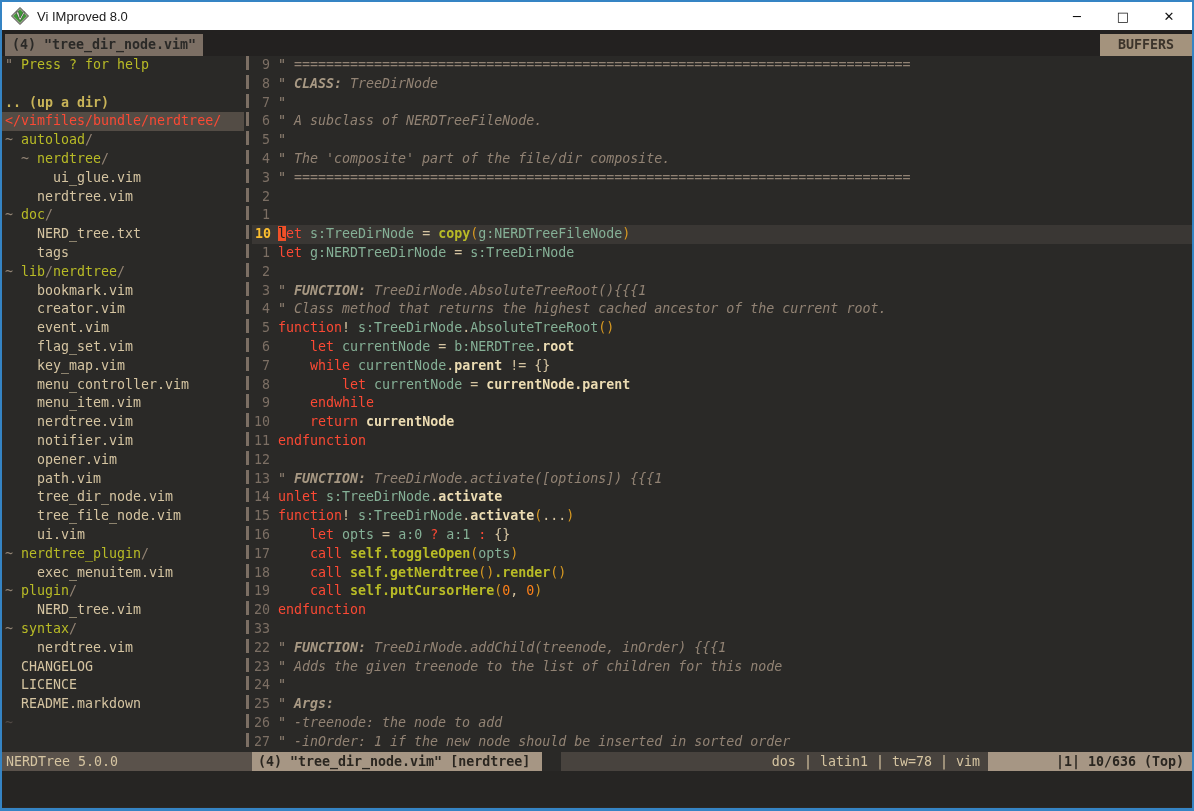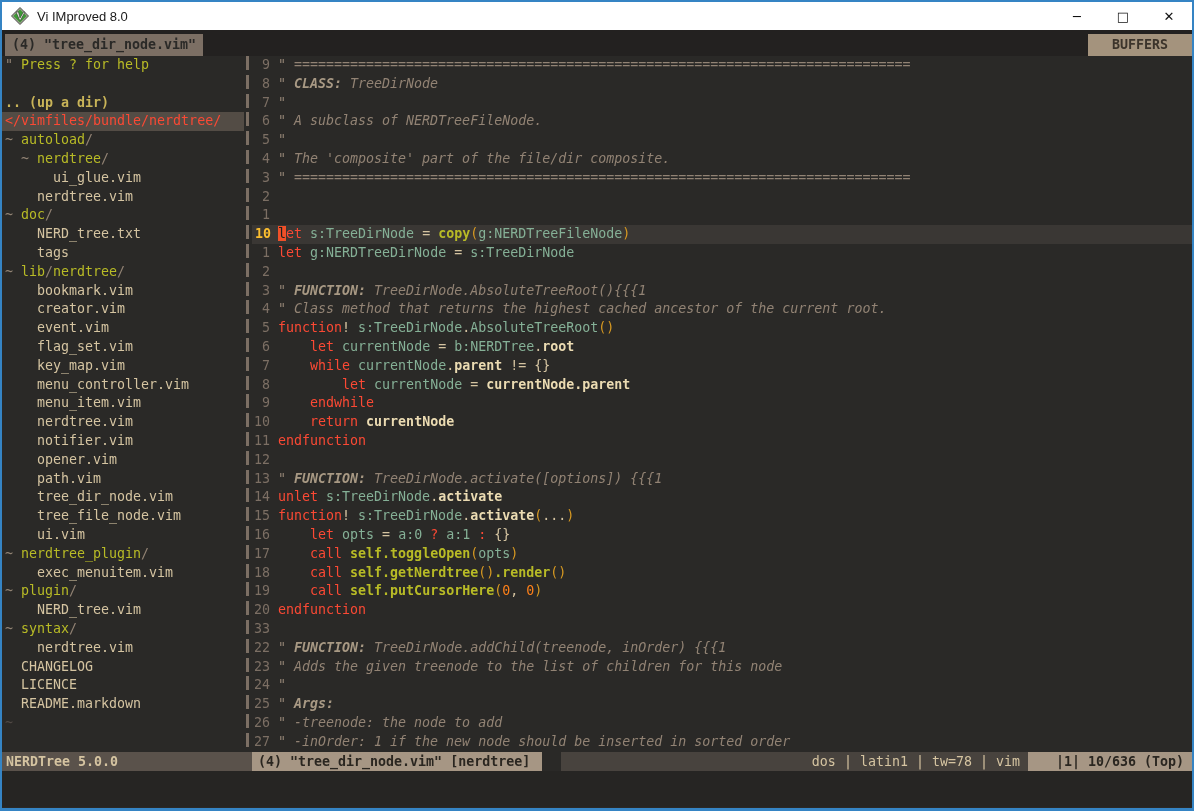--- a/index.html
+++ b/index.html
@@ -14,21 +14,21 @@
   .titlebar .icon{width:18px;height:18px;margin:0 8px 0 9px;flex:0 0 auto;}
   .titlebar .title{font-family:"Liberation Sans", sans-serif;font-size:13px;color:var(--titlebar_fg);text-align:center;}
   .win-controls{margin-left:auto;display:flex;height:100%;}
   .win-btn{width:46px;height:100%;display:flex;align-items:center;justify-content:center;
     font-family:"DejaVu Sans", sans-serif;font-size:13px;color:#111;cursor:default;}
   
   .tabline{height:26px;background:var(--tabline_bg);display:flex;align-items:flex-end;}
   .tab{margin-left:3px;height:22px;line-height:22px;padding:0 7px;background:var(--tab_bg);
     color:var(--tab_fg);font-weight:bold;white-space:pre;}
   .tabfill{flex:1;}
-  .buffers{height:22px;line-height:22px;padding:0 24px;background:var(--buffers_bg);
+  .buffers{height:22px;line-height:22px;padding:0 18px;background:var(--buffers_bg);
     color:var(--buffers_fg);font-weight:bold;}
   
   .main{display:flex;height:696px;overflow:hidden;}
   .nerdtree{width:242px;flex:0 0 auto;overflow:hidden;}
   .vsep{width:8px;flex:0 0 auto;}
   .vsep .dash{width:3px;height:100%;margin-left:2px;
     background:repeating-linear-gradient(180deg,var(--sep) 0 14px,transparent 14px 18.8px);}
   .editor{flex:1;overflow:hidden;}
   .row{height:18.8px;line-height:18.8px;white-space:pre;overflow:hidden;}
   .nerdtree .row{padding-left:3px;}
@@ -55,25 +55,25 @@
   .seg-m{color:var(--comment);}
   .seg-d{color:var(--green_yellow);font-weight:normal;}
   .seg-fi{color:var(--fg);margin-top:35px;}
   .seg-h{color:var(--green_yellow);}
   .seg-u{color:var(--up_dir);font-weight:bold;}
   .seg-r{color:var(--red);}
   .seg-e{color:var(--tilde);}
   
   .statusline{height:19px;display:flex;line-height:19px;white-space:pre;}
   .st-left{width:250px;flex:0 0 auto;background:var(--st_gray1);color:var(--fg);
-    font-weight:bold;padding-left:4px;box-sizing:border-box;}
+    font-weight:normal;padding-left:4px;box-sizing:border-box;}
   .st-mid{flex:0 0 auto;background:var(--st_tan);color:var(--st_dark);
     font-weight:bold;padding:0 12px 0 6px;}
   .st-fill{flex:1;background:var(--st_gray2);color:var(--fg);text-align:right;padding-right:8px;margin-left:19px;}
-  .st-right{width:164px;flex:0 0 auto;background:var(--st_tan);color:var(--st_dark);
+  .st-right{width:204px;flex:0 0 auto;background:var(--st_tan);color:var(--st_dark);
     font-weight:bold;text-align:right;padding-right:8px;box-sizing:border-box;}
   
   .cmdline{height:36px;background:var(--bg_dark);}
 </style>
 </head>
 <body>
 
 <div class="window">
 
   <div class="titlebar">

